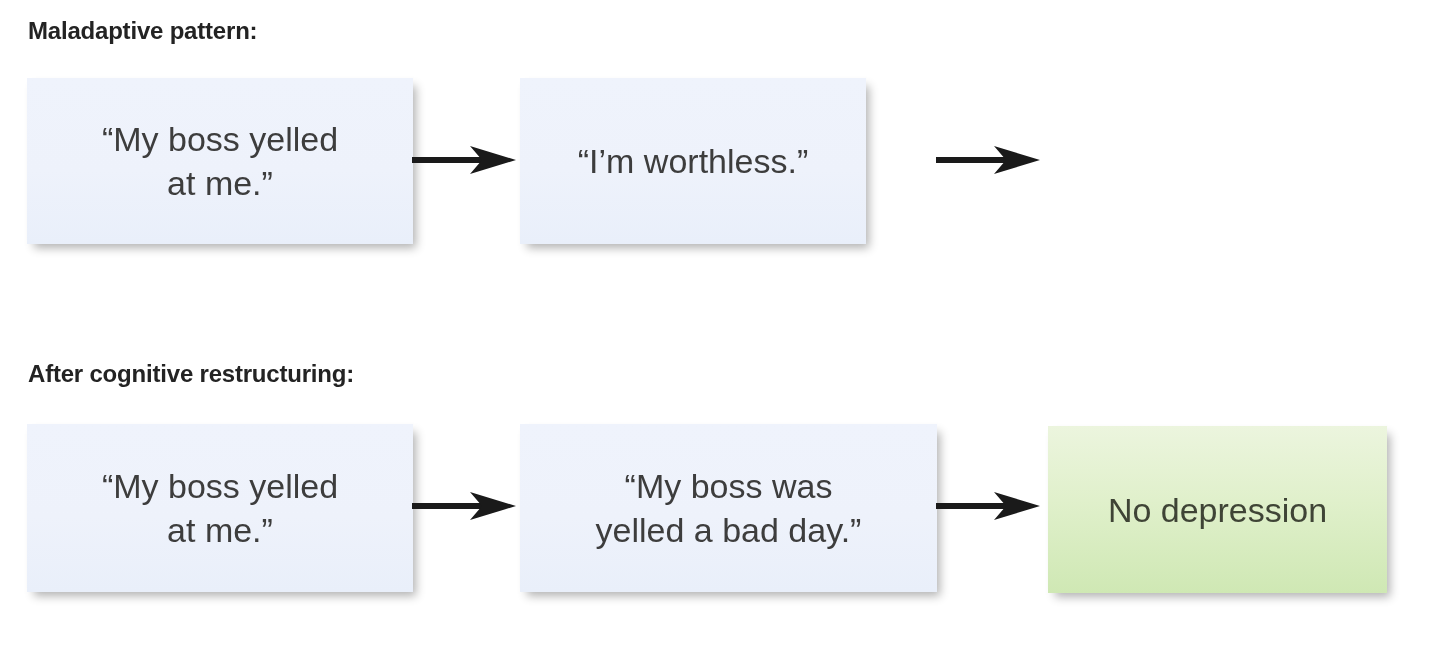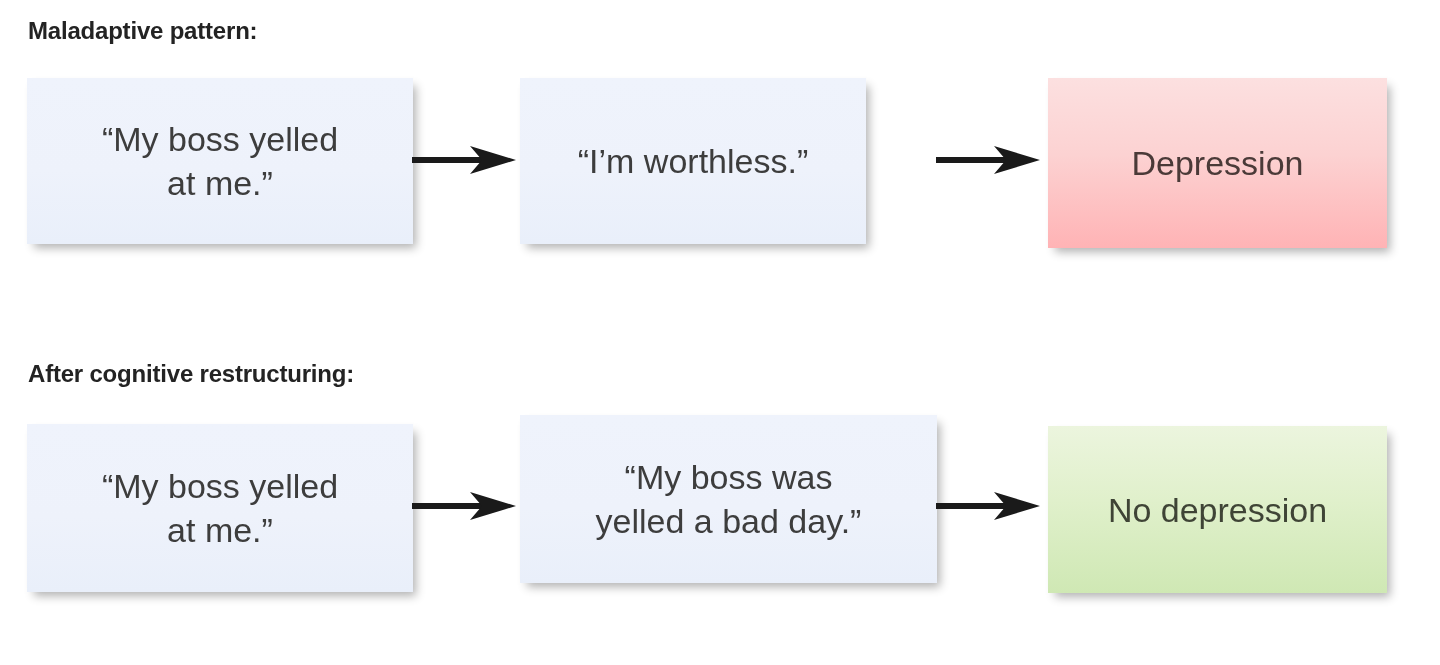--- a/index.html
+++ b/index.html
@@ -63,21 +63,21 @@
     color: #3f4436;
   }
 
   
   .n-r1-c1 { left: 27px;  top: 78px;  width: 386px; height: 166px; }
   .n-r1-c2 { left: 520px; top: 78px;  width: 346px; height: 166px; }
   .n-r1-c3 { left: 1048px;top: 78px;  width: 339px; height: 170px; }
 
   
   .n-r2-c1 { left: 27px;  top: 424px; width: 386px; height: 168px; }
-  .n-r2-c2 { left: 520px; top: 415px; width: 417px; height: 168px; }
+  .n-r2-c2 { left: 520px; top: 424px; width: 417px; height: 168px; }
   .n-r2-c3 { left: 1048px;top: 426px; width: 339px); height: 167px; }
   .n-r2-c3 { left: 1048px;top: 426px; width: 339px; height: 167px; }
 
   .arrow {
     position: absolute;
     overflow: visible;
   }
   .a-r1-1 { left: 412px;  top: 140px; }
   .a-r1-2 { left: 936px;  top: 140px; }
   .a-r2-1 { left: 412px;  top: 486px; }
@@ -106,25 +106,20 @@
     <div>
       <span>“I’m worthless.”</span>
     </div>
   </div>
 
   <svg class="arrow a-r1-2" width="110" height="40" viewBox="0 0 110 40">
     <rect x="0" y="17" width="72" height="6" fill="#1a1a1a"></rect>
     <path d="M 58 6 L 104 20 L 58 34 L 70 20 Z" fill="#1a1a1a"></path>
   </svg>
 
-  <div class="node node-outcome-negative n-r1-c3">
-    <div>
-      <span>Depression</span>
-    </div>
-  </div>
 
   <div class="section-heading heading-row2">After cognitive restructuring:</div>
 
   <div class="node node-thought n-r2-c1">
     <div>
       <span>“My boss yelled</span><br>
       <span>at me.”</span>
     </div>
   </div>
 

